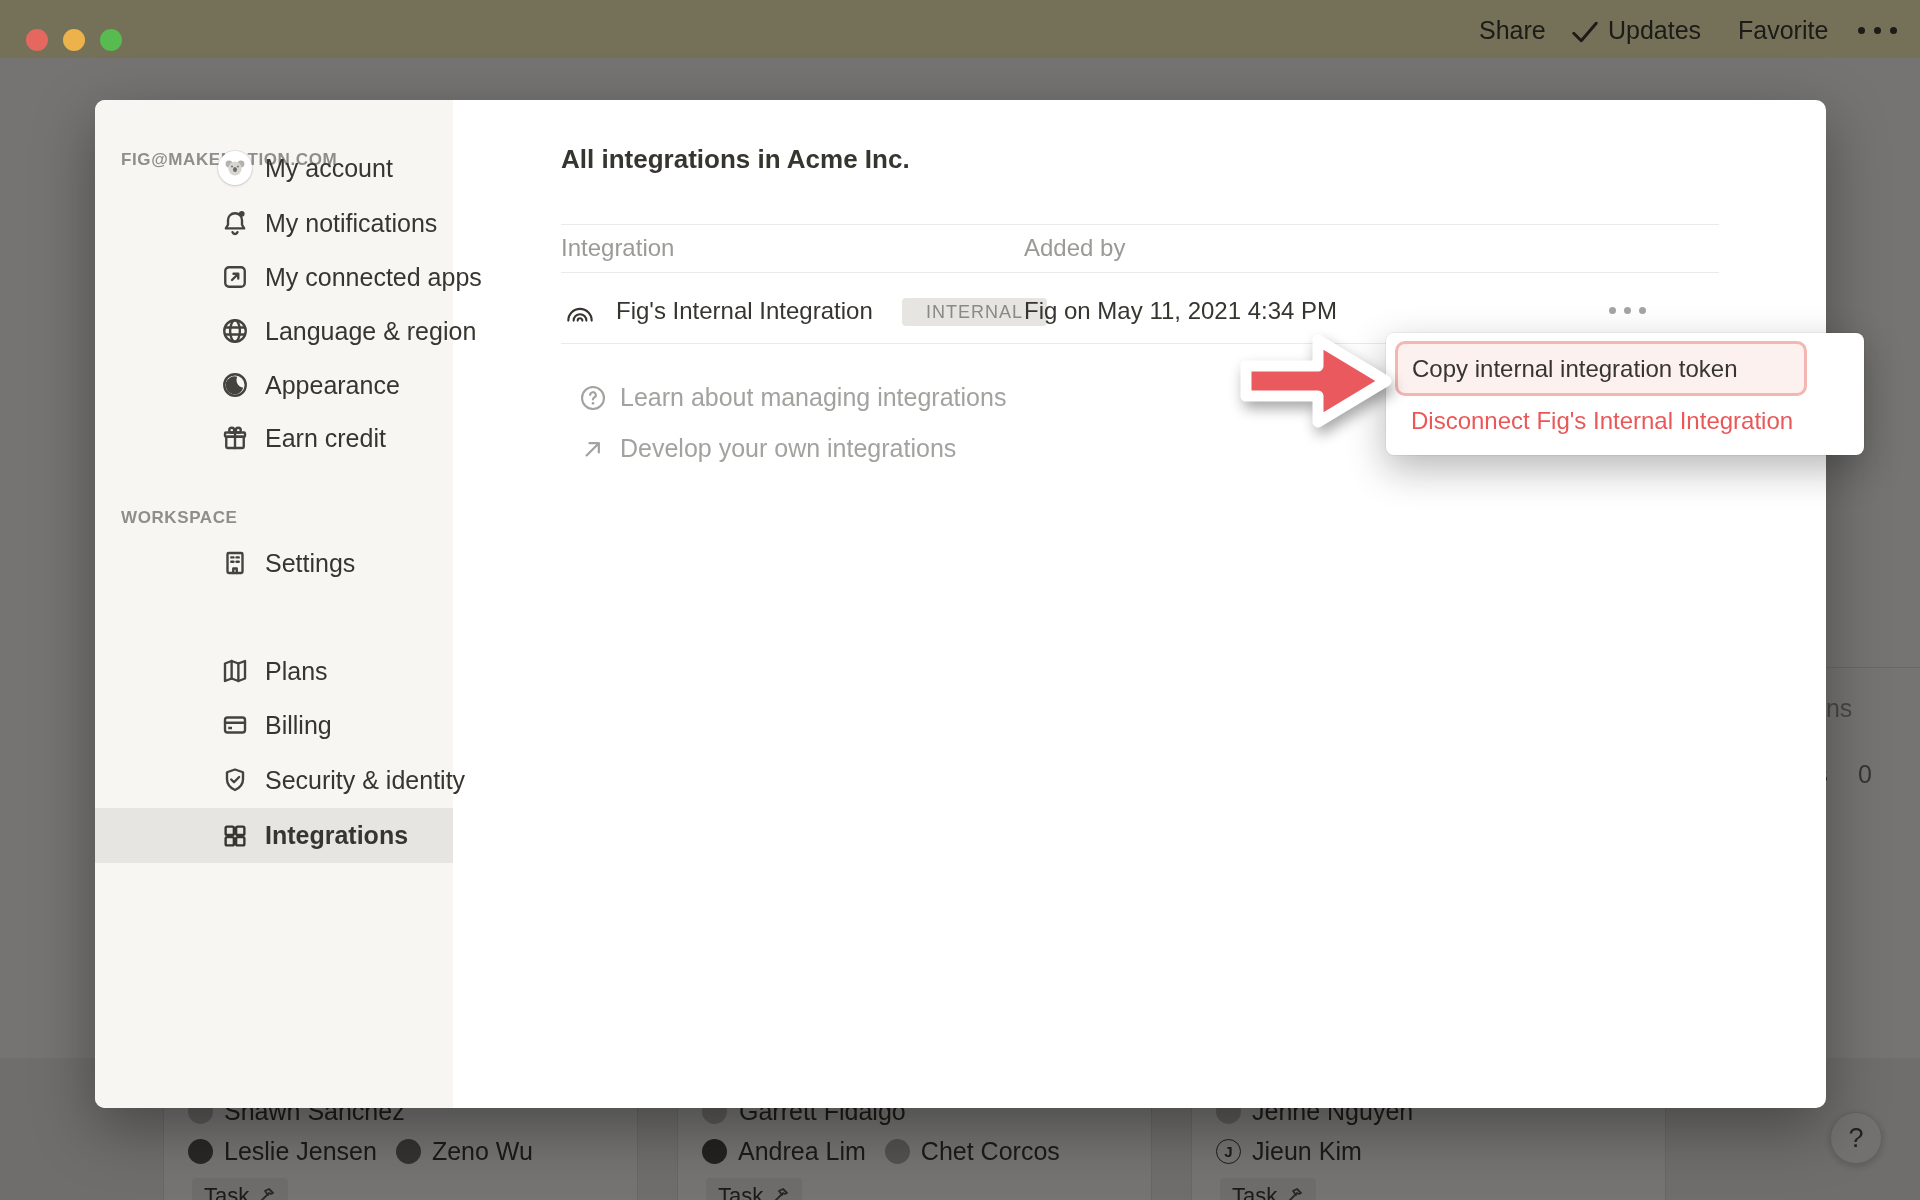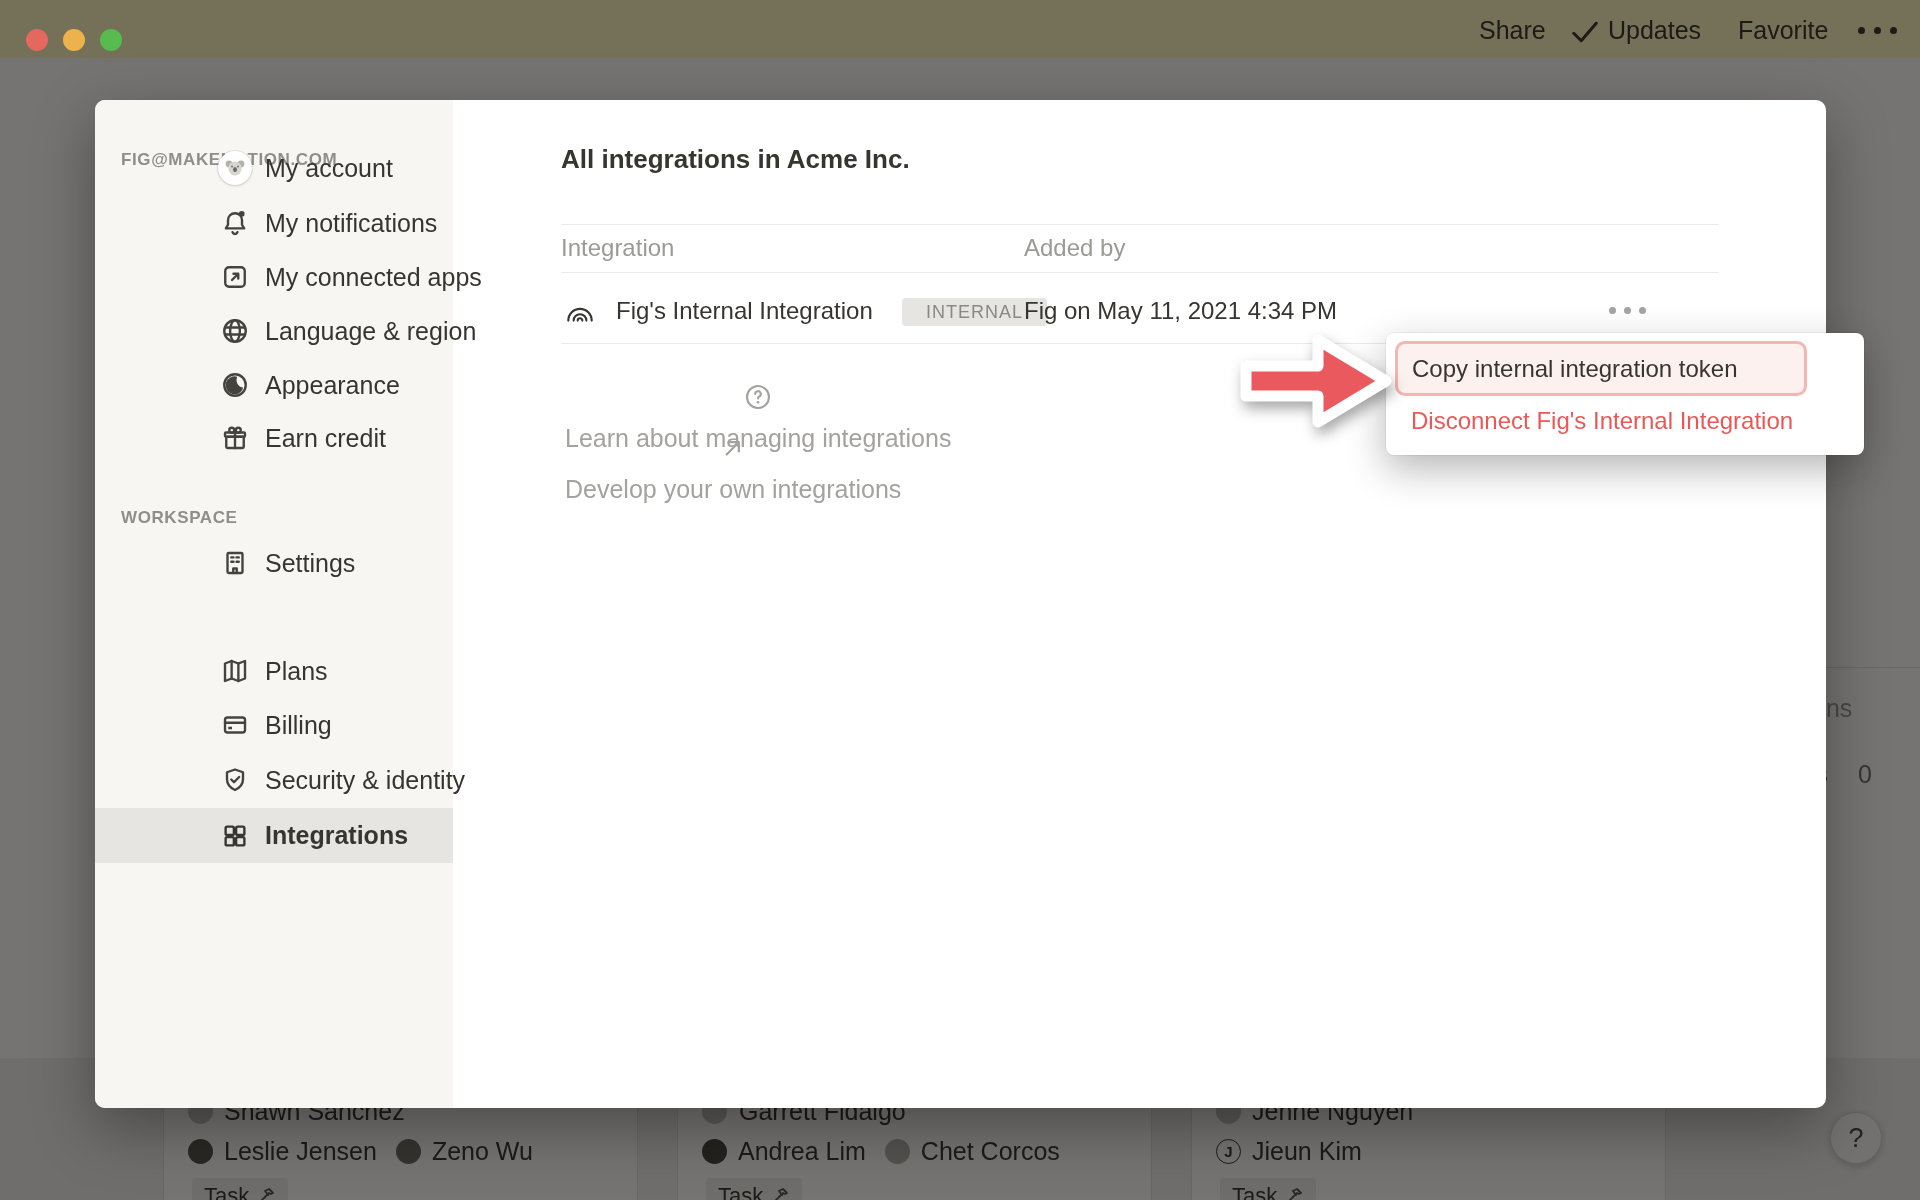--- a/index.html
+++ b/index.html
@@ -54,21 +54,21 @@
   .page-title { position:absolute; top:44px; font-size:26px; font-weight:bold; color:#37352f; }
   .rule { position:absolute; left:0; width:1158px; height:1px; background:#ebeae8; }
   .col-h { position:absolute; font-size:24px; color:#9b9a97; }
   .int-row { position:absolute; top:186px; left:0; width:1158px; height:50px; }
   .int-name { position:absolute; left:55px; top:11px; font-size:24px; color:#37352f; white-space:nowrap; }
   .badge { position:absolute; left:341px; top:12px; background:#e6e5e2; color:#8a8985; border-radius:4px;
            font-size:18px; letter-spacing:1px; padding:4px 24px 3px; }
   .added-by { position:absolute; left:463px; top:11px; font-size:24px; color:#37352f; white-space:nowrap; }
   .row-dots { position:absolute; left:1048px; top:21px; display:flex; gap:8px; cursor:pointer; }
   .row-dots i { width:7px; height:7px; border-radius:50%; background:#a5a4a1; }
-  .link-row { position:absolute; left:4px; display:flex; align-items:center; gap:13px; font-size:25px; color:#a3a29f; cursor:pointer; white-space:nowrap;flex-direction:column; }
+  .link-row { position:absolute; left:18px; display:flex; align-items:center; gap:13px; font-size:25px; color:#a3a29f; cursor:pointer; white-space:nowrap; }
 
   
   .ctx-menu { position:absolute; left:1386px; top:333px; width:478px; height:122px; background:#fff; z-index:5;
               border-radius:8px; box-shadow:0 0 0 1px rgba(15,15,15,.05), 0 14px 38px rgba(15,15,15,.3); }
   .ctx-hl { position:absolute; left:9px; top:8px; width:412px; height:55px; background:#fdf1f0;
             border:3px solid #f3b6b1; border-radius:10px; display:flex; align-items:center; cursor:pointer; }
   .ctx-hl span { margin-left:14px; font-size:24px; color:#37352f; white-space:nowrap; }
   .ctx-danger { position:absolute; left:25px; top:74px; font-size:24px; color:#eb5757; white-space:nowrap; cursor:pointer; }
 
   

